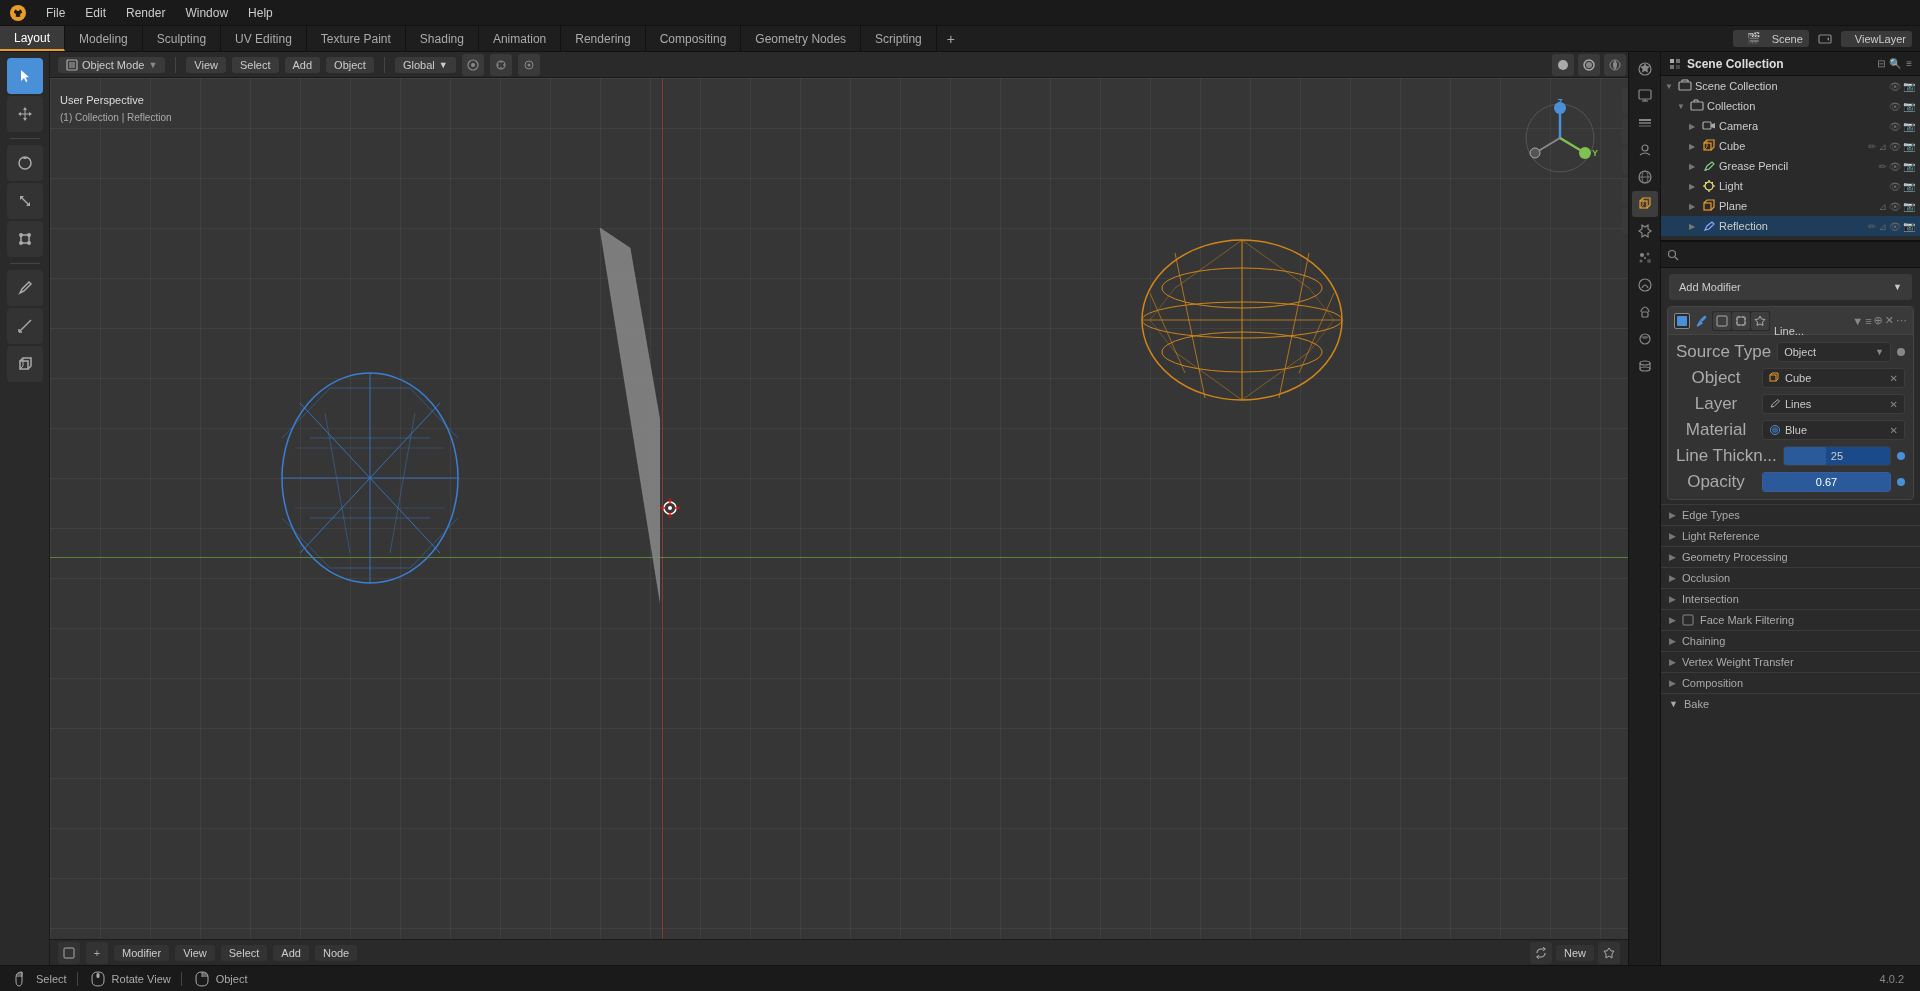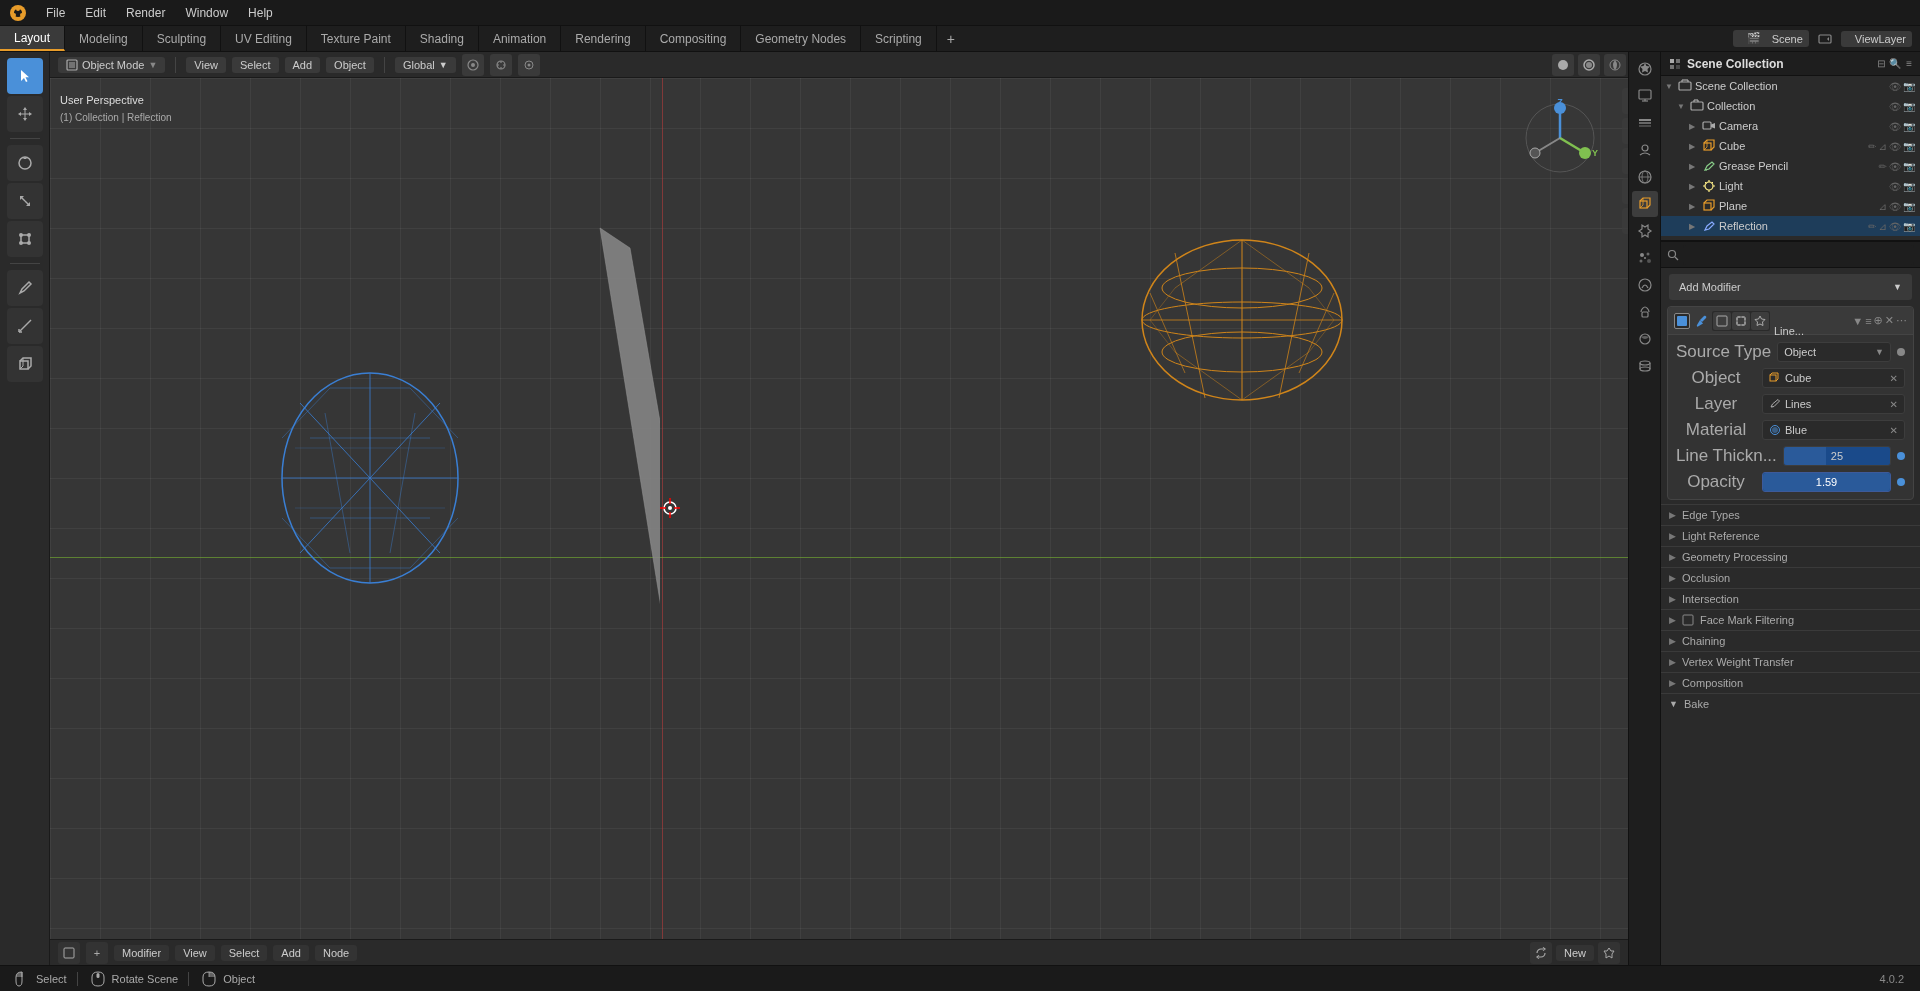--- a/index.html
+++ b/index.html
@@ -1117,21 +1117,21 @@
               <div style="position:absolute;left:0;top:0;height:100%;width:40%;background:#2a5a9a;border-radius:3px 0 0 3px;"></div>
               <span style="position:absolute;inset:0;display:flex;align-items:center;justify-content:center;font-size:11px;color:#ccc;">25</span>
             </div>
             <div class="prop-dot filled"></div>
           </div>
 
           <div class="prop-row">
             <span class="prop-label">Opacity</span>
             <div style="flex:1;height:20px;background:#1a4a8a;border-radius:3px;position:relative;border:1px solid #3d5a9a;cursor:pointer;">
               <div style="position:absolute;left:0;top:0;height:100%;width:100%;background:#2a5a9a;border-radius:3px;"></div>
-              <span style="position:absolute;inset:0;display:flex;align-items:center;justify-content:center;font-size:11px;color:#fff;">1.59</span>
+              <span style="position:absolute;inset:0;display:flex;align-items:center;justify-content:center;font-size:11px;color:#fff;">0.67</span>
             </div>
             <div class="prop-dot filled"></div>
           </div>
         </div>
       </div>
 
       <div class="collapsible-section">
         <span class="section-arrow">▶</span>
         <span>Edge Types</span>
       </div>
@@ -1219,21 +1219,21 @@
       </svg>
     </div>
     <span style="font-size:11px;color:#aaa;">Select</span>
     <div style="width:1px;height:14px;background:#444;margin:0 6px;"></div>
     <div style="width:20px;height:20px;display:flex;align-items:center;justify-content:center;">
       <svg width="14" height="16" viewBox="0 0 14 16">
         <path d="M1 6 Q1 1 7 1 Q13 1 13 6 L13 10 Q13 15 7 15 Q1 15 1 10 Z" fill="none" stroke="#aaa" stroke-width="1"></path>
         <rect x="5.5" y="2" width="3" height="5" rx="1.5" fill="#aaa"></rect>
       </svg>
     </div>
-    <span style="font-size:11px;color:#aaa;">Rotate Scene</span>
+    <span style="font-size:11px;color:#aaa;">Rotate View</span>
     <div style="width:1px;height:14px;background:#444;margin:0 6px;"></div>
     <div style="width:20px;height:20px;display:flex;align-items:center;justify-content:center;">
       <svg width="14" height="16" viewBox="0 0 14 16">
         <path d="M1 6 Q1 1 7 1 Q13 1 13 6 L13 10 Q13 15 7 15 Q1 15 1 10 Z" fill="none" stroke="#aaa" stroke-width="1"></path>
         <line x1="7" y1="1" x2="7" y2="6" stroke="#aaa" stroke-width="0.8"></line>
         <path d="M13 6 Q13 1 7 1 L7 6 Z" fill="#aaa" opacity="0.5"></path>
       </svg>
     </div>
     <span style="font-size:11px;color:#aaa;">Object</span>
   </div>

